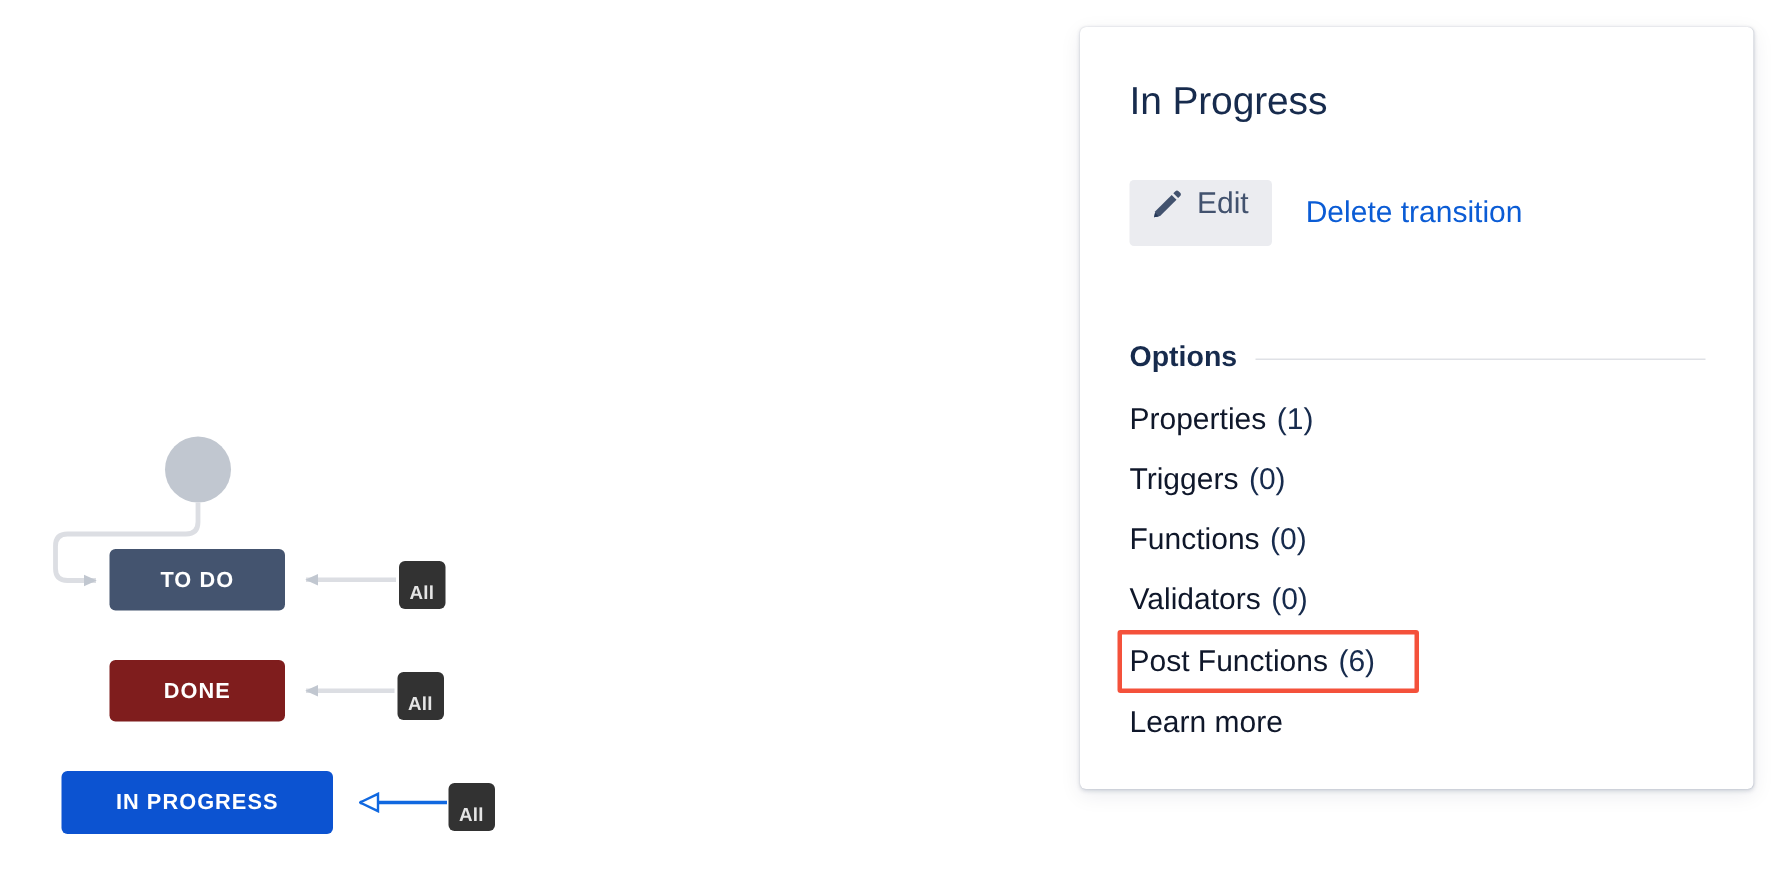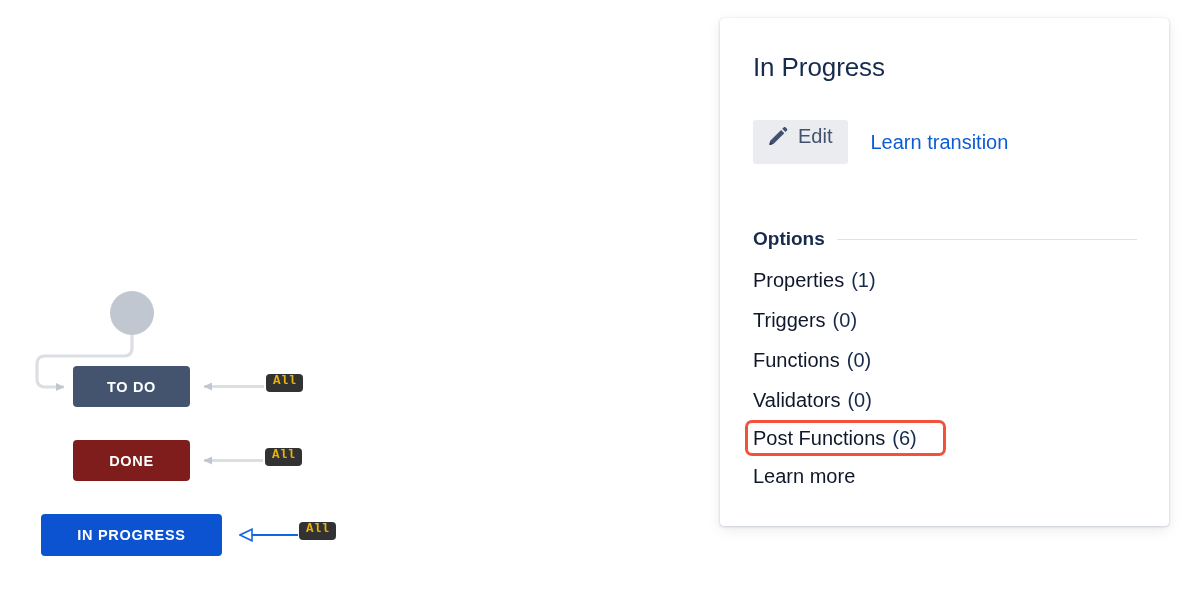--- a/index.html
+++ b/index.html
@@ -60,28 +60,28 @@
     left: 41px;
     top: 514px;
     width: 181px;
     height: 42px;
     background: #0C53D1;
   }
 
   .wf-badge {
     position: absolute;
     background: #323232;
-    color: #eab308;
+    color: #e5e5e5;
     font-size: 12.5px;
     font-weight: bold;
     border-radius: 4px;
-    padding: 0 7px 3px 7px;
+    padding: 14px 7px 3px 7px;
     line-height: 15px;
     letter-spacing: 0.2px;
-    font-family: Liberation Mono, monospace;
+    font-family: Liberation Sans, sans-serif;
   }
   #badge-todo  { left: 266px; top: 374px; }
   #badge-done  { left: 265px; top: 448px; }
   #badge-inprogress { left: 299px; top: 522px; }
 
   
   #transition-card {
     position: absolute;
     left: 720px;
     top: 18px;
@@ -182,25 +182,25 @@
     color: #0f172a;
     text-decoration: none;
     cursor: pointer;
   }
   .option-count {
     color: #172B4D;
     margin-left: 7px;
   }
   .option-row.highlighted {
     border: 3px solid #F4513B;
-    border-radius: 7px;
+    border-radius: 2px;
     padding: 0 7px 0 5px;
     margin-left: -8px;
     width: 201px;
-    height: 36px;
+    height: 42px;
   }
 </style>
 </head>
 <body>
 
 <div id="workflow-diagram">
 
   <svg id="workflow-svg" width="700" height="590">
     <defs>
       <marker id="arrow-gray" markerWidth="9" markerHeight="9" refX="8" refY="4.5" orient="auto" markerUnits="userSpaceOnUse">
@@ -246,21 +246,21 @@
         <svg width="22" height="22" viewBox="0 0 24 24">
           <path d="M3.5 17.3 L15.4 5.4 L18.9 8.9 L7.0 20.8 L2.6 21.7 Z" fill="#42526E"></path>
           <path d="M16.6 4.2 L18.1 2.7 C18.8 2.0 19.7 2.0 20.4 2.7 L21.6 3.9
                    C22.3 4.6 22.3 5.5 21.6 6.2 L20.1 7.7 Z" fill="#42526E"></path>
           <path d="M2.6 21.7 L3.3 18.3 L6.0 21.0 Z" fill="#253858"></path>
         </svg>
       </span>
       <span id="edit-button-label">Edit</span>
     </button>
 
-    <a id="delete-transition-link" href="#">Learn transition</a>
+    <a id="delete-transition-link" href="#">Delete transition</a>
   </div>
 
   <div id="options-heading-row">
     <span id="options-heading">Options</span>
     <span id="options-divider"></span>
   </div>
 
   <div id="options-list">
 
     <div class="option-row">

